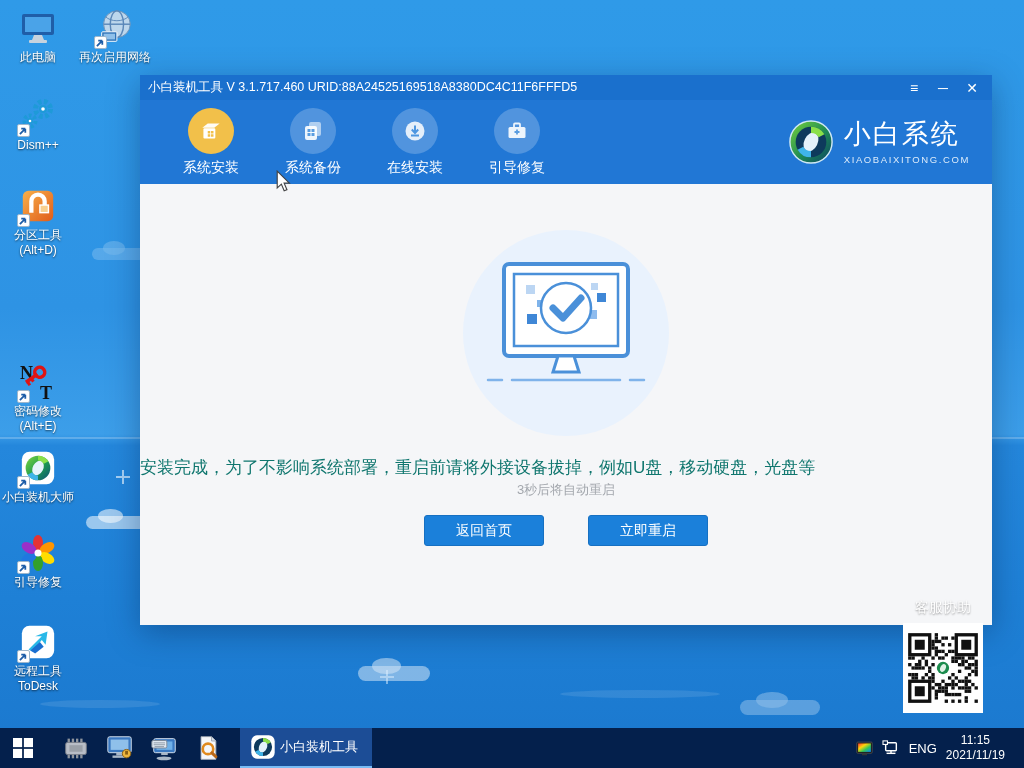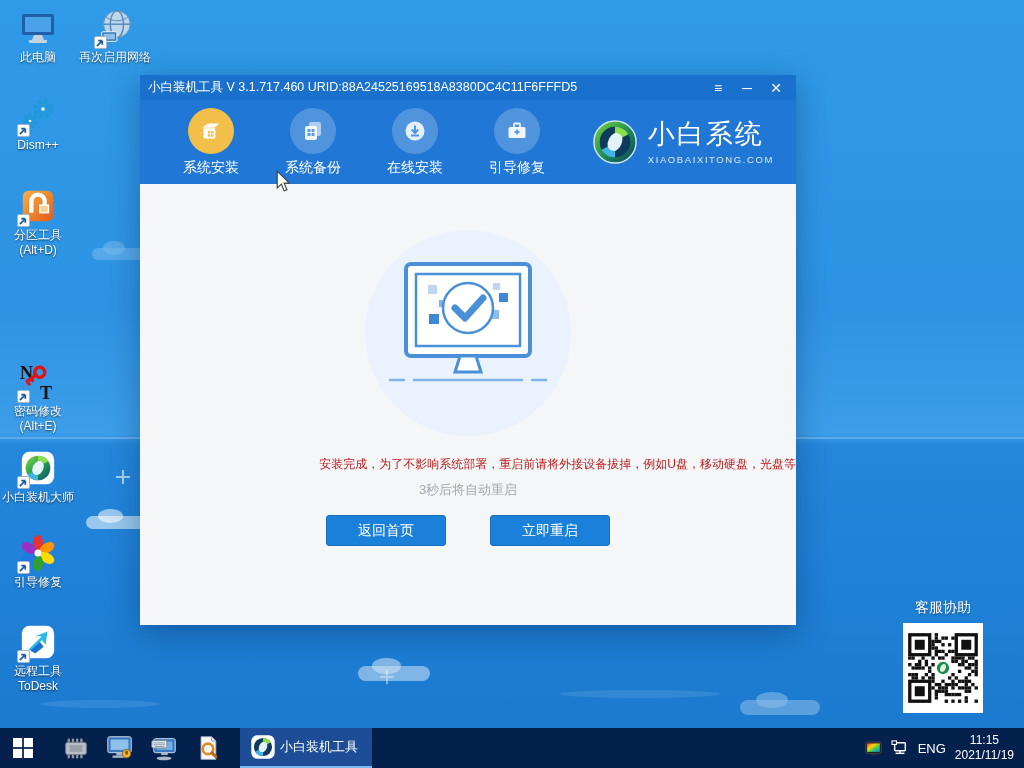--- a/index.html
+++ b/index.html
@@ -17,57 +17,57 @@
   .sparkle:after { left:0; top:6px; width:14px; height:2px; }
   .wave { position:absolute; background:rgba(255,255,255,.10); border-radius:50%; }
 
   
   .dicon { position:absolute; display:flex; flex-direction:column; align-items:center; width:64px; cursor:pointer; }
   .dicon .img { width:40px; height:40px; position:relative; display:flex; align-items:center; justify-content:center; }
   .dicon .lbl { margin-top:2px; font-size:12px; color:#fff; text-shadow:0 1px 2px rgba(0,0,0,.65); text-align:center; line-height:15px; white-space:nowrap; }
   .shortcut-badge { position:absolute; left:-1px; bottom:-1px; width:13px; height:13px; background:#fff; border:1px solid #9db6cc; border-radius:2px; display:flex; align-items:center; justify-content:center; }
 
   
-  .win { position:absolute; left:140px; top:75px; width:656px; height:550px; box-shadow:0 8px 30px rgba(0,30,70,.35); background:#f5f6f8; }
+  .win { position:absolute; left:140px; top:75px; width:852px; height:550px; box-shadow:0 8px 30px rgba(0,30,70,.35); background:#f5f6f8; }
   .titlebar { height:25px; background:#1a70cd; display:flex; align-items:center; padding:0 10px 0 8px; }
   .titlebar .ttl { color:#fff; font-size:12.5px; }
   .winctl { margin-left:auto; display:flex; gap:9px; }
   .winctl span { color:#fff; width:20px; text-align:center; font-size:14px; font-weight:bold; cursor:pointer; line-height:20px; }
   .header { height:84px; background:#2177d5; display:flex; align-items:center; padding-left:20px; }
   .tab { width:102px; display:flex; flex-direction:column; align-items:center; cursor:pointer; }
   .tab .circ { width:46px; height:46px; border-radius:50%; background:rgba(255,255,255,.22); display:flex; align-items:center; justify-content:center; }
   .tab.active .circ { background:#f2c04a; }
   .tab .tlbl { margin-top:5px; color:#fff; font-size:14px; }
   .brand { margin-left:auto; margin-right:22px; display:flex; align-items:center; gap:10px; }
   .brand .btxt .bt1 { color:#fff; font-size:27px; letter-spacing:2px; line-height:28px; }
   .brand .btxt .bt2 { color:#dcebfa; font-size:9.5px; letter-spacing:1.6px; margin-top:6px; }
 
   .content { position:relative; height:441px; background:#f5f6f8; }
   .illu { position:absolute; left:50%; top:46px; transform:translateX(-50%); width:206px; height:206px; border-radius:50%; background:#e9f2fd; display:flex; align-items:center; justify-content:center; }
-  .msg { position:absolute; top:272px; width:100%; text-align:right; color:#b91c1c; font-size:12px; }
+  .msg { position:absolute; top:272px; width:100%; text-align:left; color:#0f766e; font-size:17px; }
   .cntdown { position:absolute; top:297px; width:100%; text-align:center; color:#a3a7ad; font-size:13px; }
   .btnrow { position:absolute; top:331px; width:100%; display:flex; justify-content:center; gap:44px; }
   .btn { width:120px; height:31px; background:#1b80da; color:#fff; font-size:14px; border:1px solid #1670c2; border-radius:3px; display:flex; align-items:center; justify-content:center; cursor:pointer; font-family:inherit; }
 
   
   .qrpanel { position:absolute; left:903px; top:599px; width:80px; }
   .qrlabel { color:#fff; font-size:14px; text-align:center; text-shadow:0 1px 2px rgba(0,0,0,.4); }
   .qrbox { margin-top:6px; width:80px; height:90px; background:#fff; padding:5px 5px; }
 
   
   .cursor { position:absolute; left:273px; top:170px; z-index:50; }
 
   
   .taskbar { position:absolute; left:0; right:0; bottom:0; height:40px; background:#04204c; display:flex; align-items:center; z-index:40; }
   .tbtn { height:40px; display:flex; align-items:center; justify-content:center; cursor:pointer; }
   .start { width:46px; }
   .tico { width:44px; }
   .taskitem { height:40px; margin-left:10px; padding:0 14px 0 10px; display:flex; align-items:center; gap:4px; background:#1c4d96; border-bottom:2px solid #79bbf4; cursor:pointer; }
   .taskitem .tlabel { color:#fff; font-size:13px; }
-  .tray { margin-left:auto; display:flex; align-items:center; gap:9px; padding-right:10px; }
+  .tray { margin-left:auto; display:flex; align-items:center; gap:9px; padding-right:19px; }
   .tray .lang { color:#fff; font-size:13px; cursor:pointer; }
   .clock { color:#fff; font-size:12px; text-align:center; line-height:15px; cursor:pointer; }
 </style>
 </head>
 <body>
 
 <div class="desktop">
   <div class="horizon"></div>
   <div class="cloud" style="left:86px; top:516px; width:62px; height:13px;"></div>
   <div class="cloud" style="left:358px; top:666px; width:72px; height:15px; opacity:.8;"></div>

